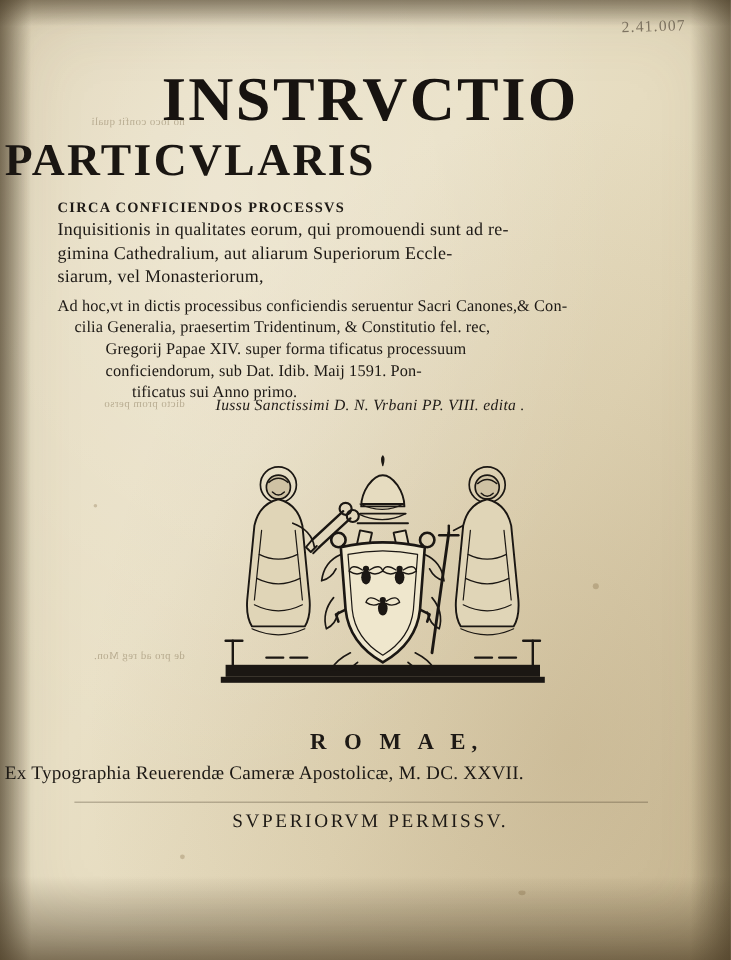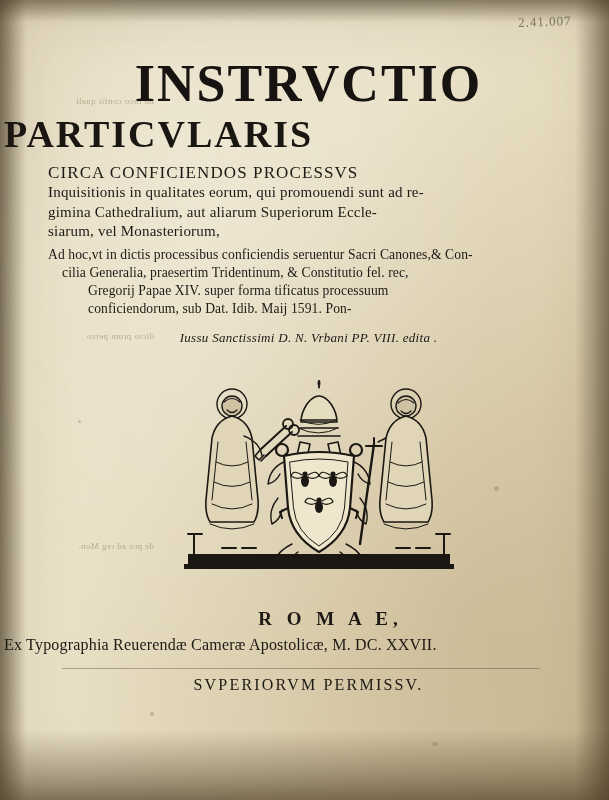--- a/index.html
+++ b/index.html
@@ -59,21 +59,21 @@
     position:absolute;left:0;right:0;top:113px;text-align:left;
     font-size:38px;line-height:42px;letter-spacing:2px;font-weight:700;
     color:#1a1612;
   }
 
   .block-a{
     position:absolute;left:44px;right:52px;top:163px;text-align:left;
   }
   .block-a .ln{display:block;}
   .caps{
-    font-size:17px;letter-spacing:1.1px;line-height:20px;font-weight:400;
+    font-size:12px;letter-spacing:1.1px;line-height:20px;font-weight:700;
   }
   .body1{font-size:15px;line-height:19.5px;letter-spacing:.2px;}
 
   .block-b{
     position:absolute;left:44px;right:52px;top:246px;text-align:left;
     font-size:13.6px;line-height:18px;letter-spacing:.1px;
   }
   .block-b .ln{display:block;}
   .block-b .ind{padding-left:14px;}
   .block-b .ind2{padding-left:40px;}
@@ -141,20 +141,21 @@
       <span class="ln body1">Inquisitionis in qualitates eorum, qui promouendi sunt ad re-</span>
       <span class="ln body1">gimina Cathedralium, aut aliarum Superiorum Eccle-</span>
       <span class="ln body1">siarum, vel Monasteriorum,</span>
     </div>
 
     <div class="block-b">
       <span class="ln">Ad hoc,vt in dictis processibus conficiendis seruentur Sacri Canones,&amp; Con-</span>
       <span class="ln ind">cilia Generalia, praesertim Tridentinum, &amp; Constitutio fel. rec,</span>
       <span class="ln ind2">Gregorij Papae XIV. super forma tificatus processuum</span>
       <span class="ln ind2">conficiendorum, sub Dat. Idib. Maij 1591. Pon-</span>
+      <span class="ln ind3">tificatus sui Anno primo.</span>
     </div>
 
     <div class="italic-line">Iussu Sanctissimi D. N. Vrbani PP. VIII. edita .</div>
 
     <div class="cut">
       <svg width="290" height="230" viewBox="0 0 290 230" xmlns="http://www.w3.org/2000/svg">
         <g fill="none" stroke="#1b1713" stroke-width="1.6" stroke-linecap="round" stroke-linejoin="round">
 
           <rect x="14" y="196" width="262" height="10" fill="#1b1713" stroke="none"></rect>
           <rect x="10" y="206" width="270" height="5" fill="#1b1713" stroke="none"></rect>

